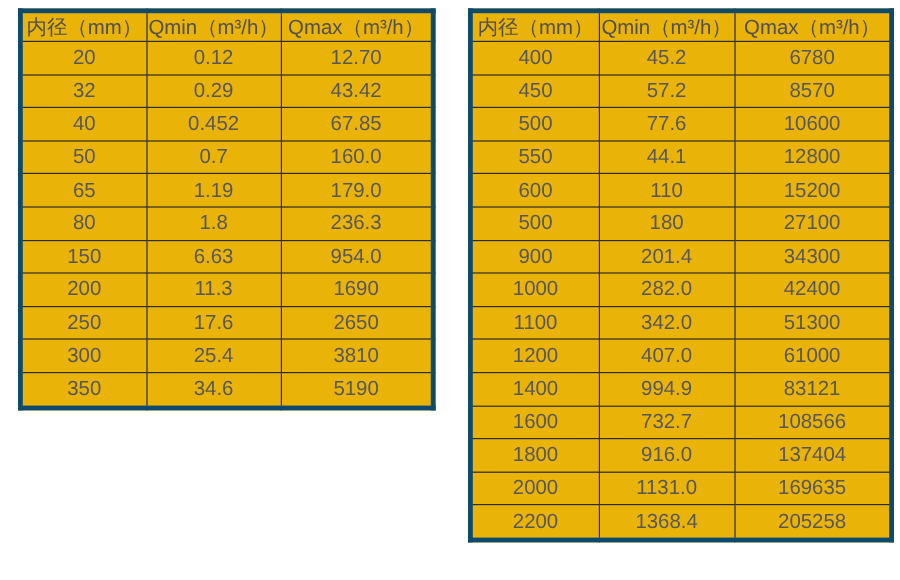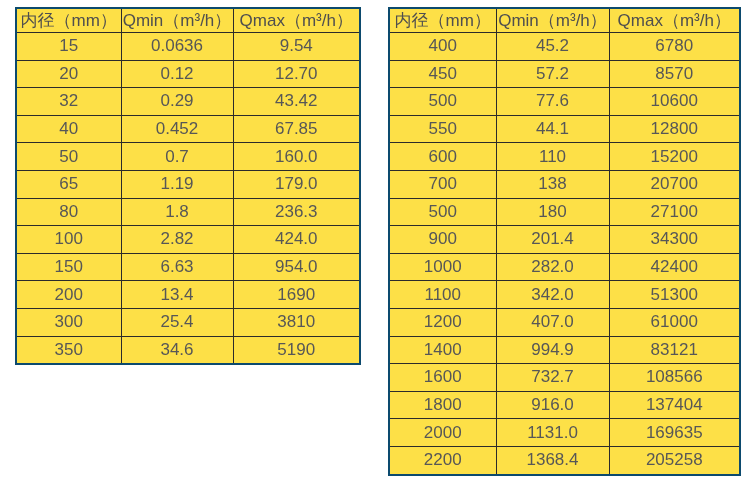--- a/index.html
+++ b/index.html
@@ -18,22 +18,22 @@
     position: absolute;
     top: 7px;
     left: 15px;
     display: flex;
     gap: 27px;
     align-items: flex-start;
   }
   table.spec-table {
     border-collapse: collapse;
     table-layout: fixed;
-    background: #fde047;
-    border: 2px solid #0c4a6e;
+    background: #eab308;
+    border: 4px solid #0c4a6e;
   }
   table.t0 { width: 344px; }
   table.t1 { width: 351px; }
   .t0 col.c1 { width: 105px; }
   .t0 col.c2 { width: 112px; }
   .t0 col.c3 { width: 127px; }
   .t1 col.c1 { width: 107px; }
   .t1 col.c2 { width: 113px; }
   .t1 col.c3 { width: 131px; }
   .spec-table th,
@@ -69,25 +69,20 @@
       </colgroup>
     <thead>
       <tr>
         <th>内径（mm）</th>
         <th>Qmin（m³/h）</th>
         <th>Qmax（m³/h）</th>
       </tr>
     </thead>
     <tbody>
         <tr>
-          <td>15</td>
-          <td>0.0636</td>
-          <td>9.54</td>
-        </tr>
-        <tr>
           <td>20</td>
           <td>0.12</td>
           <td>12.70</td>
         </tr>
         <tr>
           <td>32</td>
           <td>0.29</td>
           <td>43.42</td>
         </tr>
         <tr>
@@ -104,33 +99,33 @@
           <td>65</td>
           <td>1.19</td>
           <td>179.0</td>
         </tr>
         <tr>
           <td>80</td>
           <td>1.8</td>
           <td>236.3</td>
         </tr>
         <tr>
-          <td>100</td>
-          <td>2.82</td>
-          <td>424.0</td>
-        </tr>
-        <tr>
           <td>150</td>
           <td>6.63</td>
           <td>954.0</td>
         </tr>
         <tr>
           <td>200</td>
-          <td>13.4</td>
+          <td>11.3</td>
           <td>1690</td>
+        </tr>
+        <tr>
+          <td>250</td>
+          <td>17.6</td>
+          <td>2650</td>
         </tr>
         <tr>
           <td>300</td>
           <td>25.4</td>
           <td>3810</td>
         </tr>
         <tr>
           <td>350</td>
           <td>34.6</td>
           <td>5190</td>
@@ -171,25 +166,20 @@
           <td>550</td>
           <td>44.1</td>
           <td>12800</td>
         </tr>
         <tr>
           <td>600</td>
           <td>110</td>
           <td>15200</td>
         </tr>
         <tr>
-          <td>700</td>
-          <td>138</td>
-          <td>20700</td>
-        </tr>
-        <tr>
           <td>500</td>
           <td>180</td>
           <td>27100</td>
         </tr>
         <tr>
           <td>900</td>
           <td>201.4</td>
           <td>34300</td>
         </tr>
         <tr>

